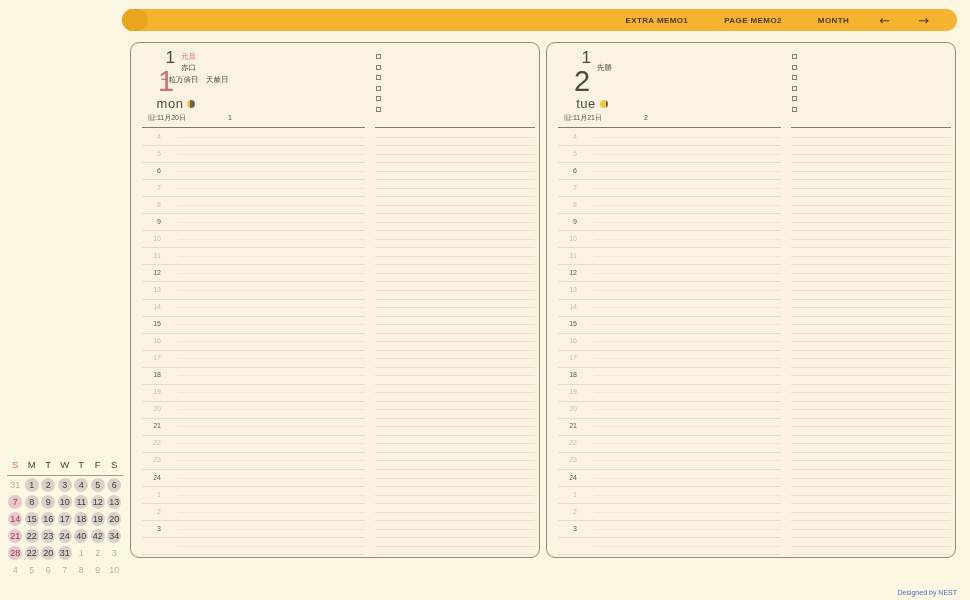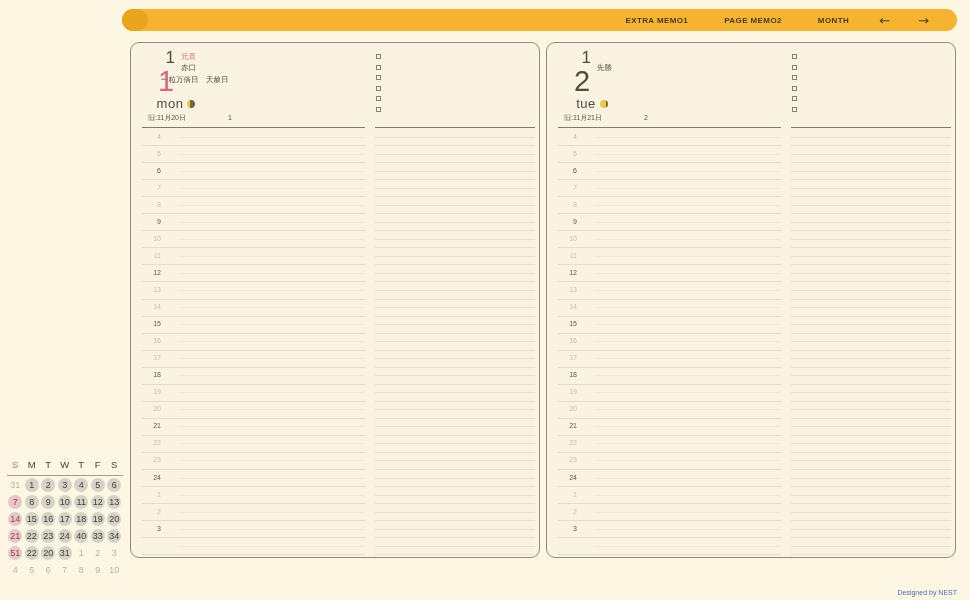--- a/index.html
+++ b/index.html
@@ -505,29 +505,29 @@
         <div class="cal-cell">
           <span class="cal-day wd">23</span>
         </div>
         <div class="cal-cell">
           <span class="cal-day wd">24</span>
         </div>
         <div class="cal-cell">
           <span class="cal-day wd">40</span>
         </div>
         <div class="cal-cell">
-          <span class="cal-day wd">33</span>
+          <span class="cal-day wd">42</span>
         </div>
         <div class="cal-cell">
           <span class="cal-day wd">34</span>
         </div>
       </div>
       <div class="cal-row">
         <div class="cal-cell">
-          <span class="cal-day sun">51</span>
+          <span class="cal-day sun">28</span>
         </div>
         <div class="cal-cell">
           <span class="cal-day wd">22</span>
         </div>
         <div class="cal-cell">
           <span class="cal-day wd">20</span>
         </div>
         <div class="cal-cell">
           <span class="cal-day wd">31</span>
         </div>

